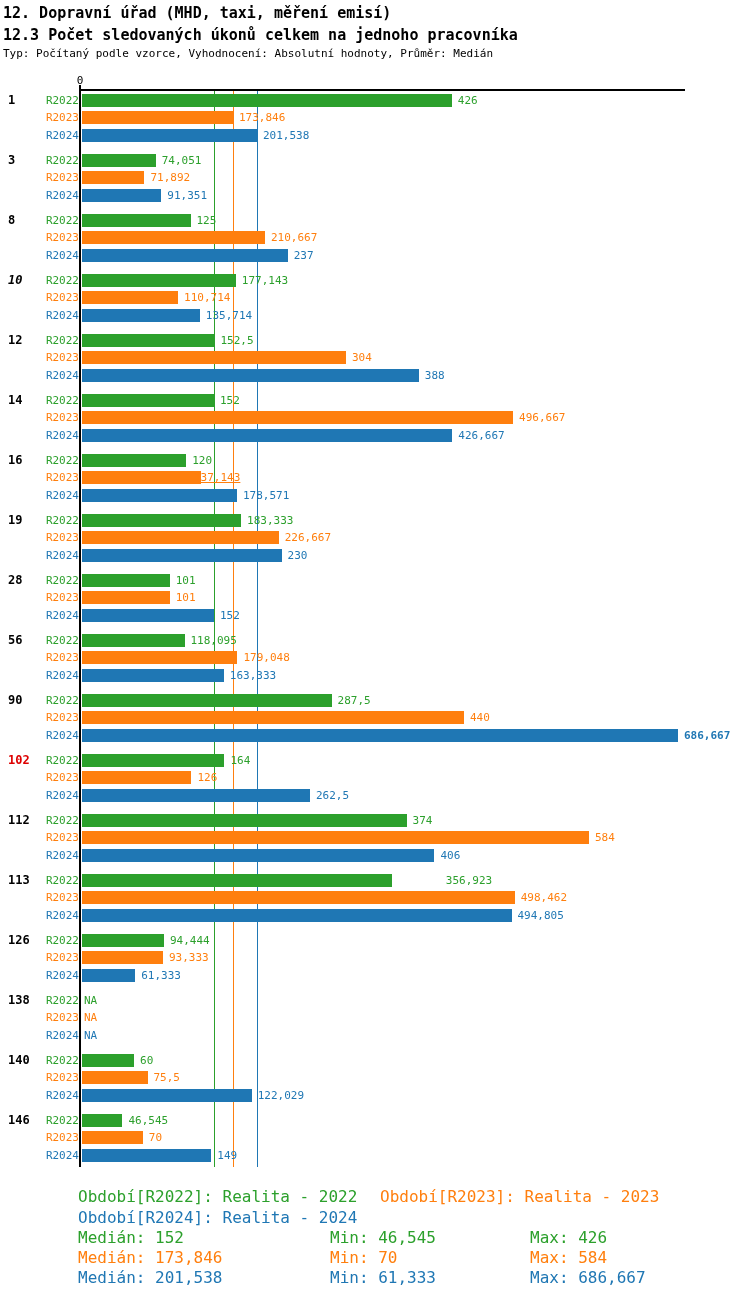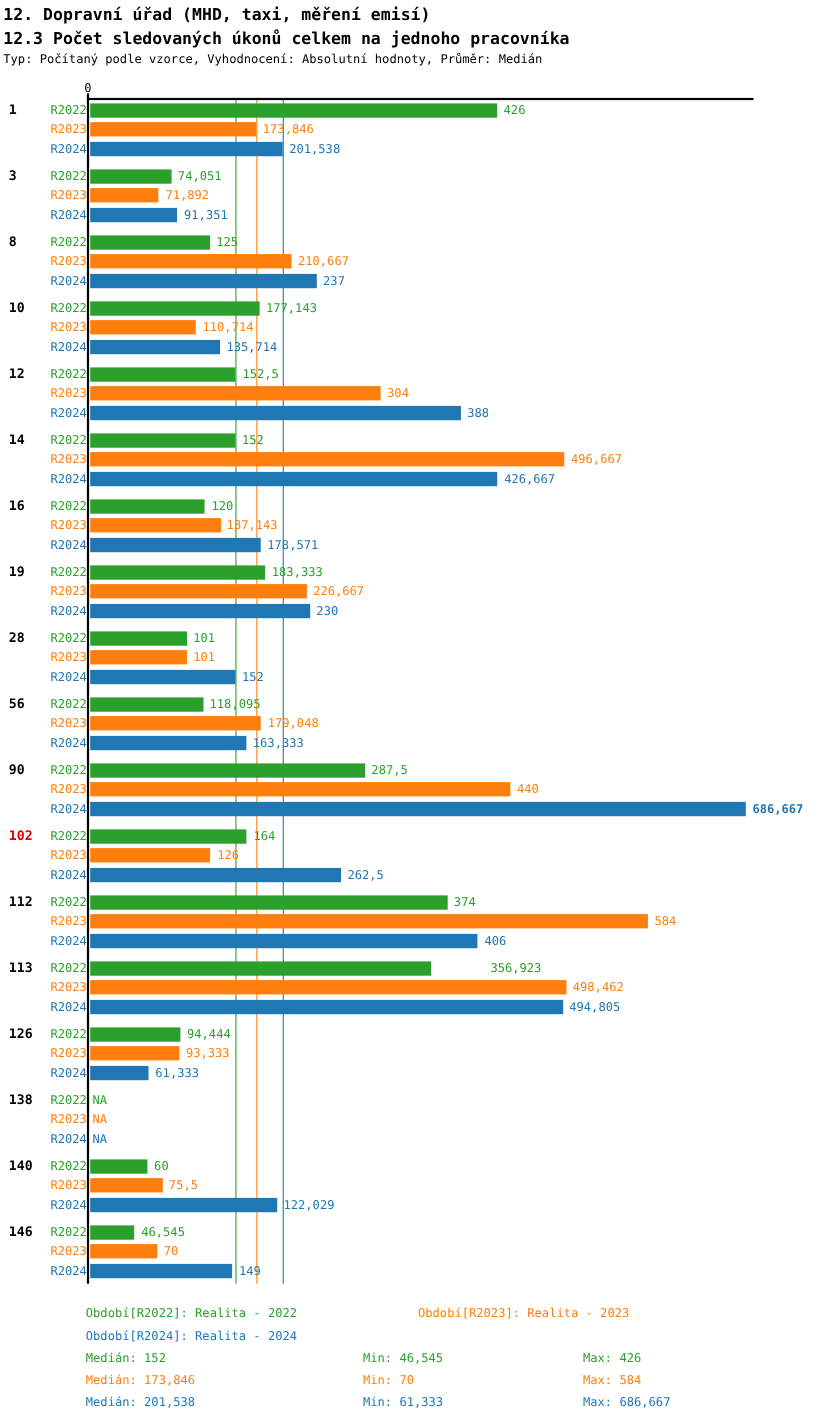--- a/index.html
+++ b/index.html
@@ -11,21 +11,21 @@
   .abs { position:absolute; }
   .title-line { font-size:15px; font-weight:bold; color:#000; white-space:nowrap; }
   .meta-line  { font-size:11px; color:#000; white-space:nowrap; }
   .zero-label { font-size:11px; color:#000; width:14px; text-align:center; }
   .axis-line  { background:#000; z-index:2; }
   .ref-line   { width:1px; z-index:1; }
   .group-label{ font-size:12px; font-weight:bold; color:#000; line-height:13px; white-space:nowrap; z-index:3; }
   .row-label  { font-size:11px; line-height:13px; text-align:right; white-space:nowrap; z-index:3; }
   .bar        { height:13px; z-index:2; }
   .val-label  { font-size:11px; line-height:13px; white-space:nowrap; z-index:3; }
-  .footer-text{ font-size:11px; white-space:nowrap; }
+  .footer-text{ font-size:16px; white-space:nowrap; }
 </style>
 </head>
 <body>
 
 <div class="abs title-line" style="left:3px; top:4px;">12. Dopravní úřad (MHD, taxi, měření emisí)</div>
 <div class="abs title-line" style="left:3px; top:26px;">12.3 Počet sledovaných úkonů celkem na jednoho pracovníka</div>
 <div class="abs meta-line" style="left:3px; top:47px;">Typ: Počítaný podle vzorce, Vyhodnocení: Absolutní hodnoty, Průměr: Medián</div>
 
 <div class="abs" id="chart" style="left:0; top:0; width:750px; height:1170px;">
   <div class="abs zero-label" style="left:73px; top:74px;">0</div>
@@ -57,21 +57,21 @@
     <div class="abs group-label" style="left: 8px; top: 214px; color: rgb(0, 0, 0);">8</div>
     <div class="abs row-label" style="left: 33px; width: 46px; top: 214px; color: rgb(44, 160, 44);">R2022</div>
     <div class="abs bar" style="left: 82px; width: 108.5px; top: 214px; background: rgb(44, 160, 44);"></div>
     <div class="abs val-label" style="left: 196.5px; top: 214px; color: rgb(44, 160, 44);">125</div>
     <div class="abs row-label" style="left: 33px; width: 46px; top: 231.3px; color: rgb(255, 127, 14);">R2023</div>
     <div class="abs bar" style="left: 82px; width: 182.9px; top: 231.3px; background: rgb(255, 127, 14);"></div>
     <div class="abs val-label" style="left: 270.9px; top: 231.3px; color: rgb(255, 127, 14);">210,667</div>
     <div class="abs row-label" style="left: 33px; width: 46px; top: 248.7px; color: rgb(31, 119, 180);">R2024</div>
     <div class="abs bar" style="left: 82px; width: 205.7px; top: 248.7px; background: rgb(31, 119, 180);"></div>
     <div class="abs val-label" style="left: 293.7px; top: 248.7px; color: rgb(31, 119, 180);">237</div>
-    <div class="abs group-label" style="left: 8px; top: 274px; color: rgb(0, 0, 0);">10</div>
+    <div class="abs group-label" style="left: 8px; top: 274px; color: rgb(0, 0, 0); font-style: italic;">10</div>
     <div class="abs row-label" style="left: 33px; width: 46px; top: 274px; color: rgb(44, 160, 44);">R2022</div>
     <div class="abs bar" style="left: 82px; width: 153.8px; top: 274px; background: rgb(44, 160, 44);"></div>
     <div class="abs val-label" style="left: 241.8px; top: 274px; color: rgb(44, 160, 44);">177,143</div>
     <div class="abs row-label" style="left: 33px; width: 46px; top: 291.3px; color: rgb(255, 127, 14);">R2023</div>
     <div class="abs bar" style="left: 82px; width: 96.1px; top: 291.3px; background: rgb(255, 127, 14);"></div>
     <div class="abs val-label" style="left: 184.1px; top: 291.3px; color: rgb(255, 127, 14);">110,714</div>
     <div class="abs row-label" style="left: 33px; width: 46px; top: 308.7px; color: rgb(31, 119, 180);">R2024</div>
     <div class="abs bar" style="left: 82px; width: 117.8px; top: 308.7px; background: rgb(31, 119, 180);"></div>
     <div class="abs val-label" style="left: 205.8px; top: 308.7px; color: rgb(31, 119, 180);">135,714</div>
     <div class="abs group-label" style="left: 8px; top: 334px; color: rgb(0, 0, 0);">12</div>
@@ -93,21 +93,21 @@
     <div class="abs val-label" style="left: 519.1px; top: 411.3px; color: rgb(255, 127, 14);">496,667</div>
     <div class="abs row-label" style="left: 33px; width: 46px; top: 428.7px; color: rgb(31, 119, 180);">R2024</div>
     <div class="abs bar" style="left: 82px; width: 370.3px; top: 428.7px; background: rgb(31, 119, 180);"></div>
     <div class="abs val-label" style="left: 458.3px; top: 428.7px; color: rgb(31, 119, 180);">426,667</div>
     <div class="abs group-label" style="left: 8px; top: 454px; color: rgb(0, 0, 0);">16</div>
     <div class="abs row-label" style="left: 33px; width: 46px; top: 454px; color: rgb(44, 160, 44);">R2022</div>
     <div class="abs bar" style="left: 82px; width: 104.2px; top: 454px; background: rgb(44, 160, 44);"></div>
     <div class="abs val-label" style="left: 192.2px; top: 454px; color: rgb(44, 160, 44);">120</div>
     <div class="abs row-label" style="left: 33px; width: 46px; top: 471.3px; color: rgb(255, 127, 14);">R2023</div>
     <div class="abs bar" style="left: 82px; width: 119px; top: 471.3px; background: rgb(255, 127, 14);"></div>
-    <div class="abs val-label" style="left: 206px; top: 471.3px; color: rgb(255, 127, 14);">137,143</div>
+    <div class="abs val-label" style="left: 194px; top: 471.3px; color: rgb(255, 127, 14); text-decoration: underline;">137,143</div>
     <div class="abs row-label" style="left: 33px; width: 46px; top: 488.7px; color: rgb(31, 119, 180);">R2024</div>
     <div class="abs bar" style="left: 82px; width: 155px; top: 488.7px; background: rgb(31, 119, 180);"></div>
     <div class="abs val-label" style="left: 243px; top: 488.7px; color: rgb(31, 119, 180);">178,571</div>
     <div class="abs group-label" style="left: 8px; top: 514px; color: rgb(0, 0, 0);">19</div>
     <div class="abs row-label" style="left: 33px; width: 46px; top: 514px; color: rgb(44, 160, 44);">R2022</div>
     <div class="abs bar" style="left: 82px; width: 159.1px; top: 514px; background: rgb(44, 160, 44);"></div>
     <div class="abs val-label" style="left: 247.1px; top: 514px; color: rgb(44, 160, 44); text-align: center;">183,333</div>
     <div class="abs row-label" style="left: 33px; width: 46px; top: 531.3px; color: rgb(255, 127, 14);">R2023</div>
     <div class="abs bar" style="left: 82px; width: 196.7px; top: 531.3px; background: rgb(255, 127, 14);"></div>
     <div class="abs val-label" style="left: 284.7px; top: 531.3px; color: rgb(255, 127, 14);">226,667</div>

